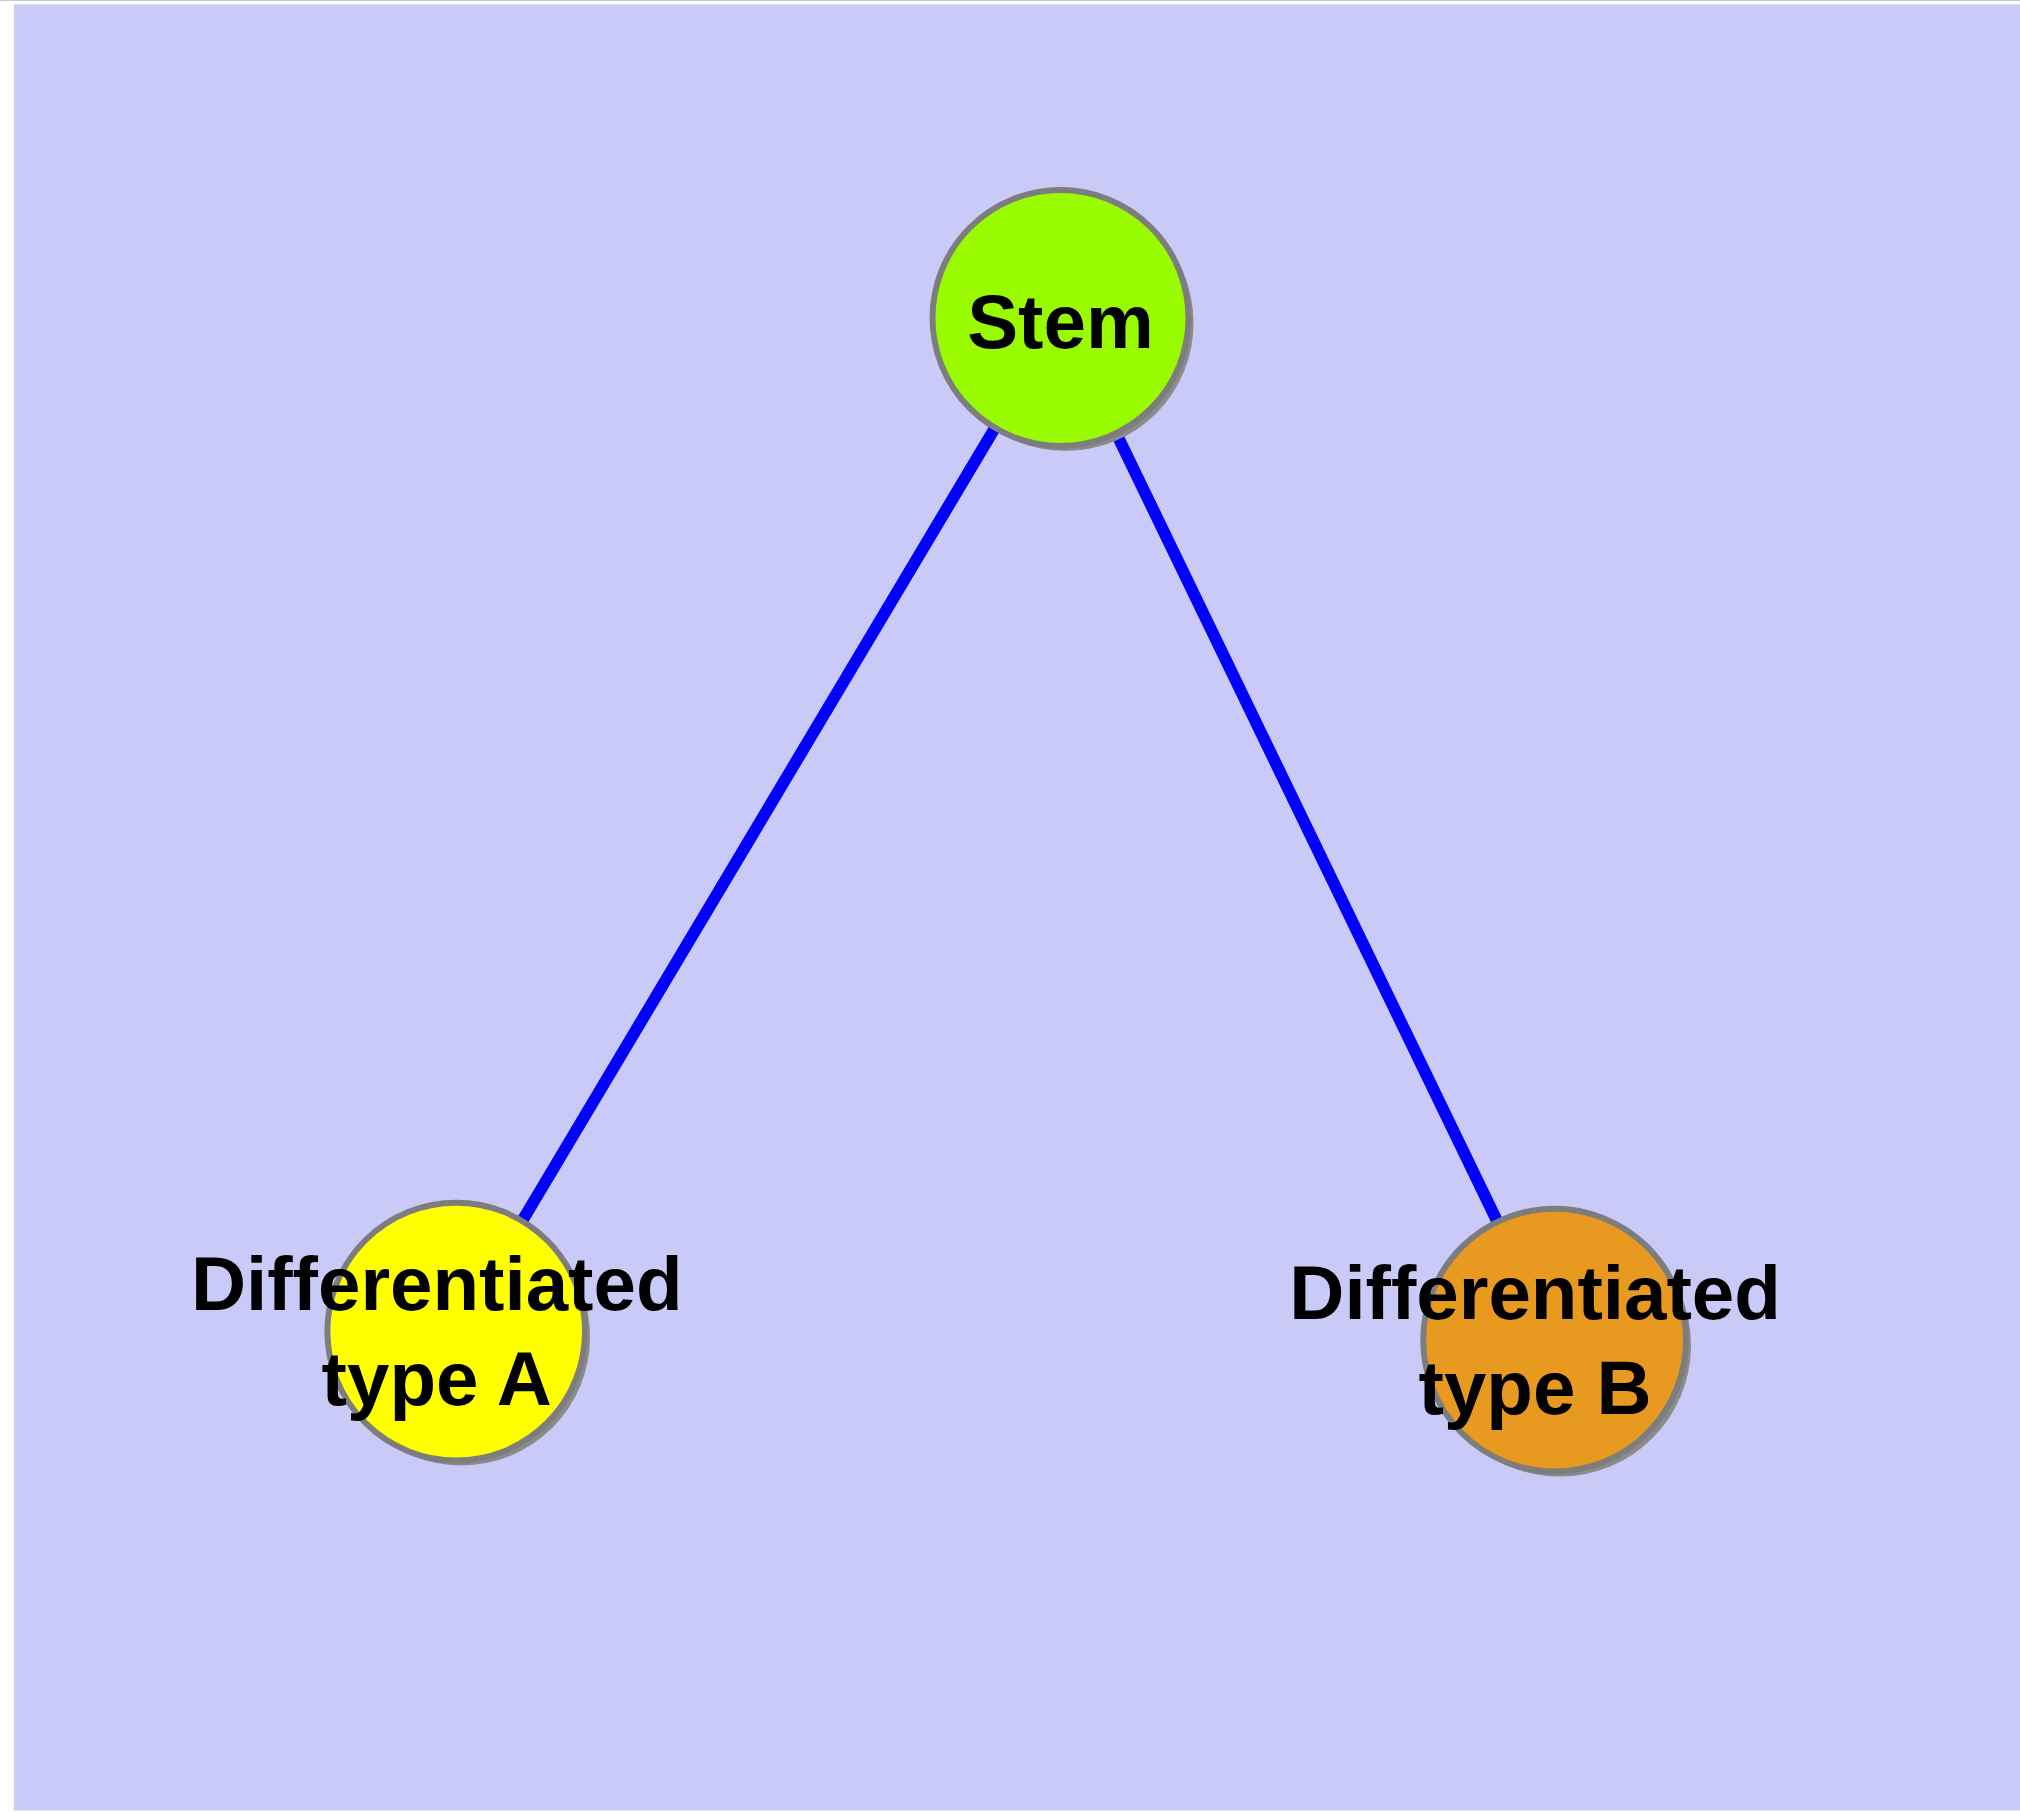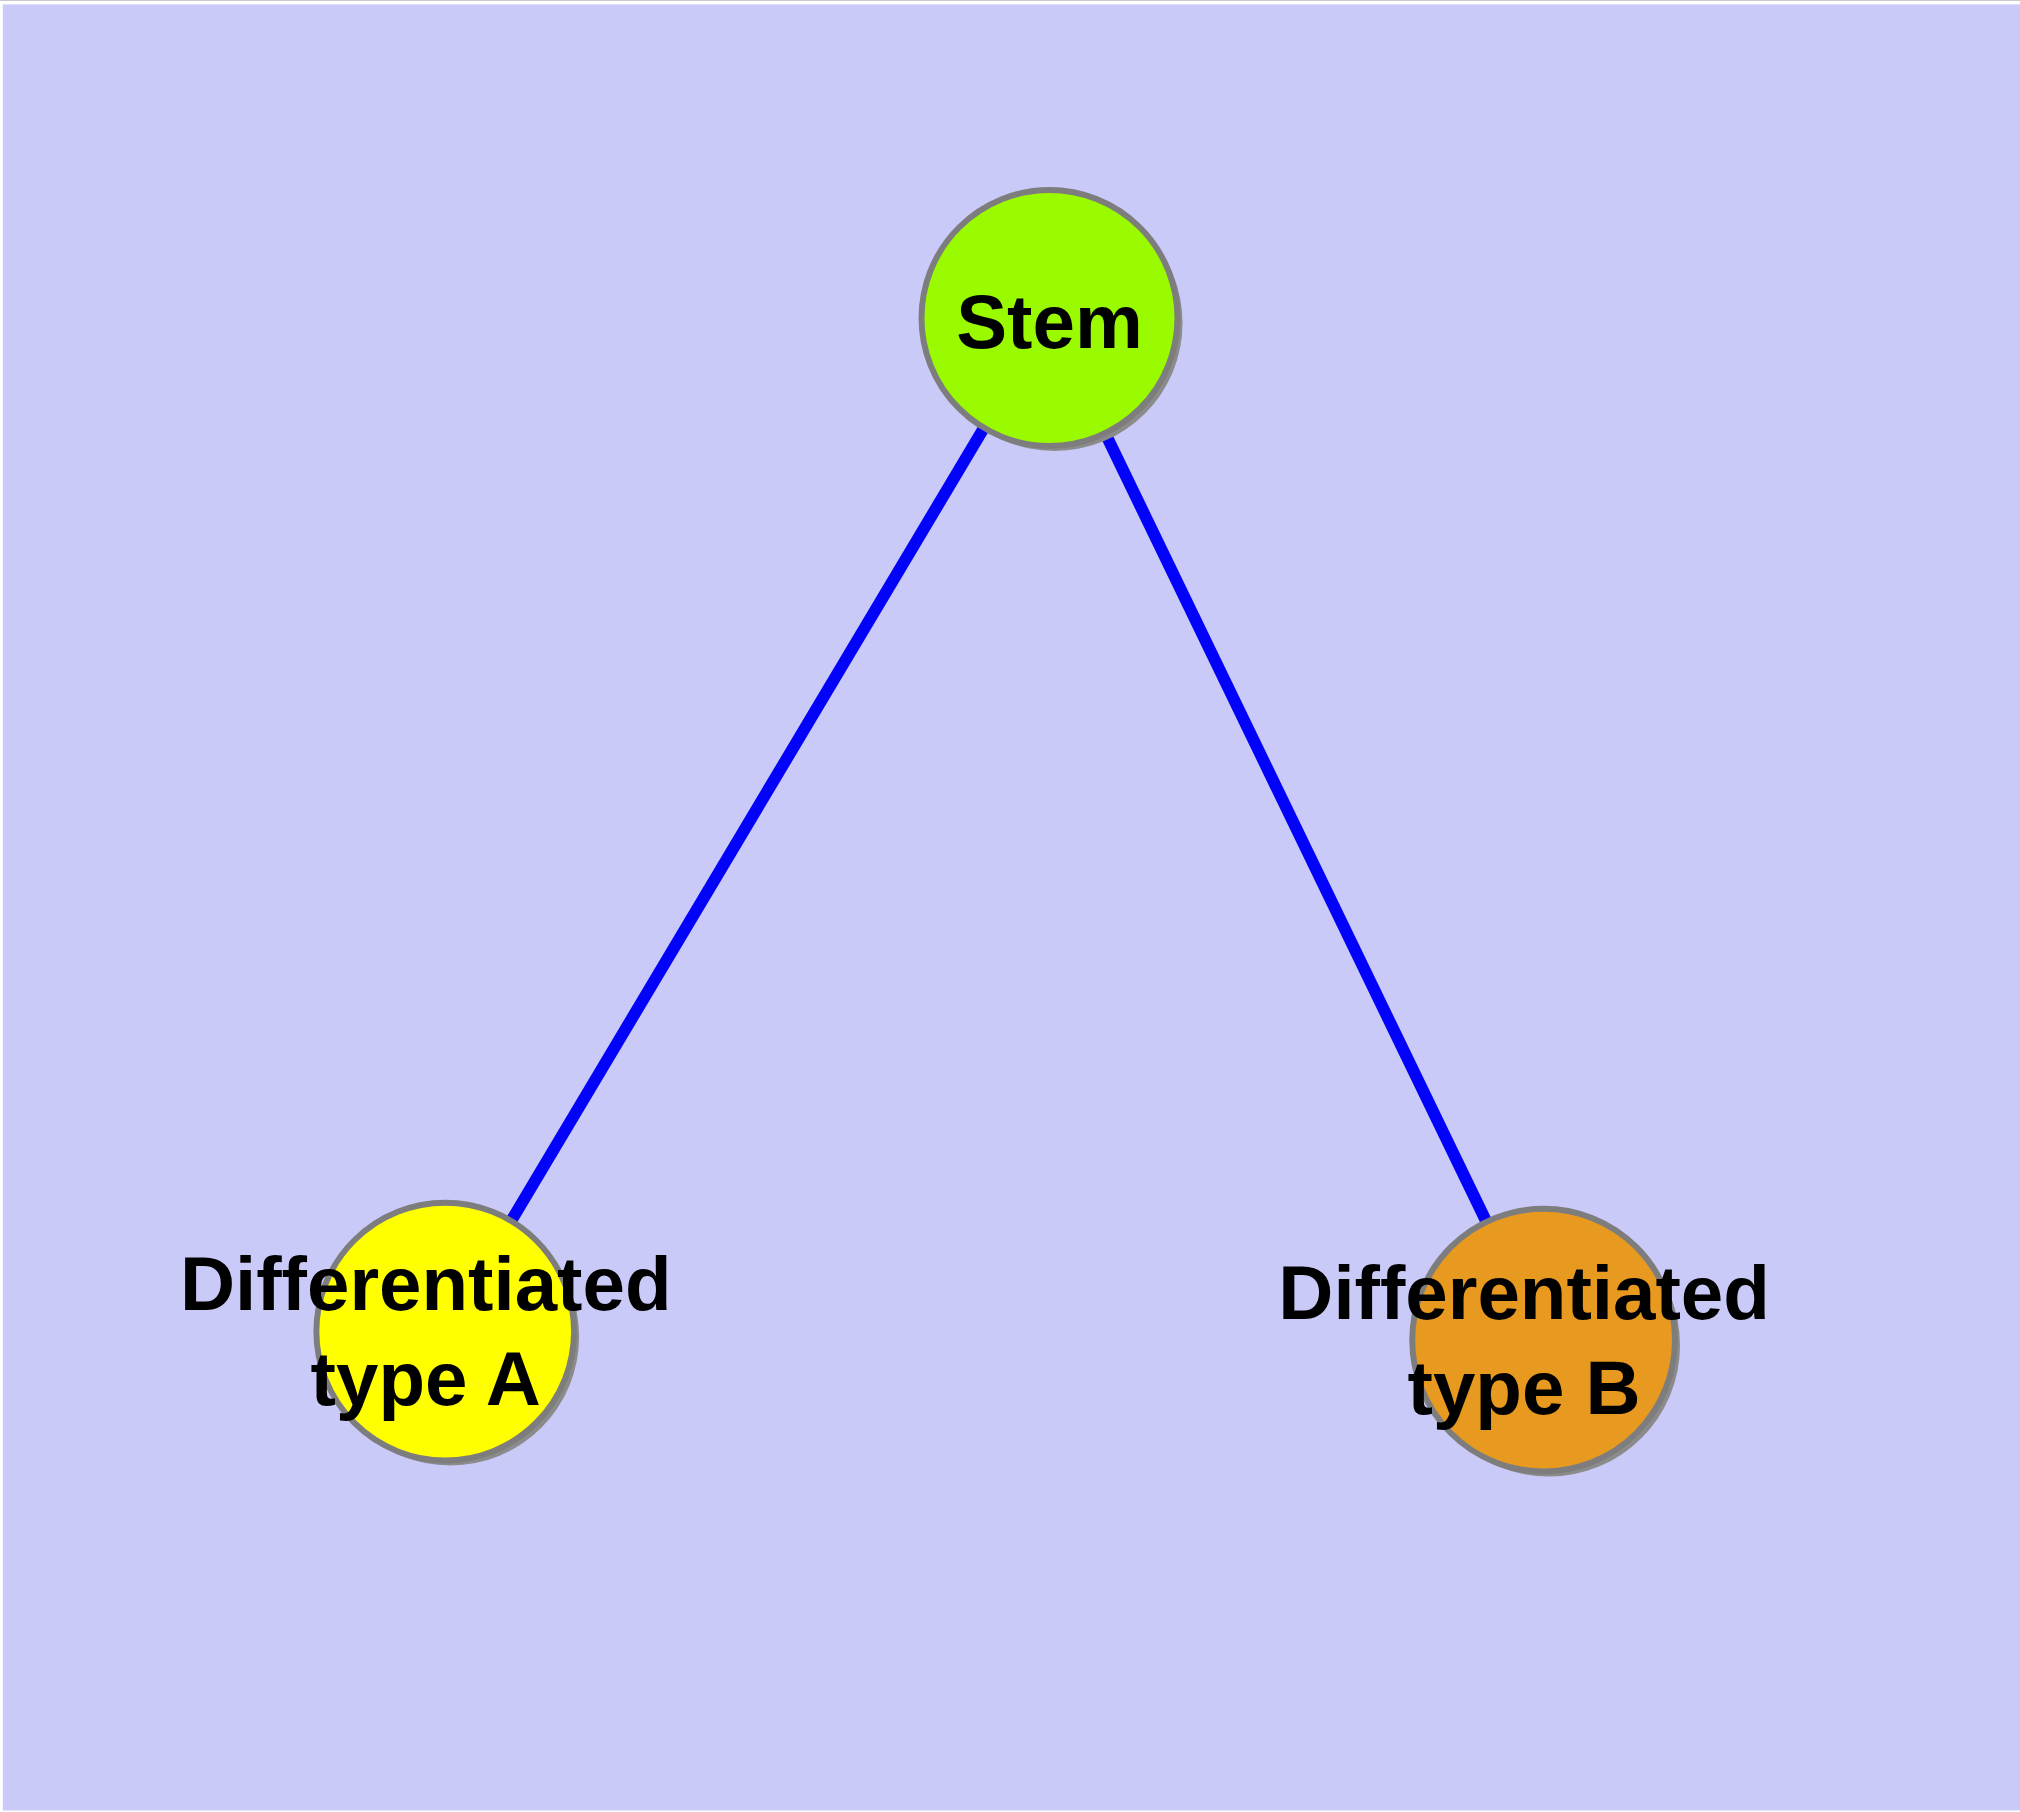--- a/index.html
+++ b/index.html
@@ -10,20 +10,21 @@
     height: 1812px;
     overflow: hidden;
     font-family: "Liberation Sans", sans-serif;
   }
   .canvas-wrap {
     position: relative;
     width: 2021px;
     height: 1294px;
     border-top: 0.8px solid #c9c9c9;
     box-sizing: border-box;
+    padding-left: 11px;
   }
   svg { display: block; }
   .node-circle {
     stroke-width: 7px;
   }
   .edge-line {
     stroke-width: 14px;
     stroke-linecap: butt;
   }
   .node-label {

